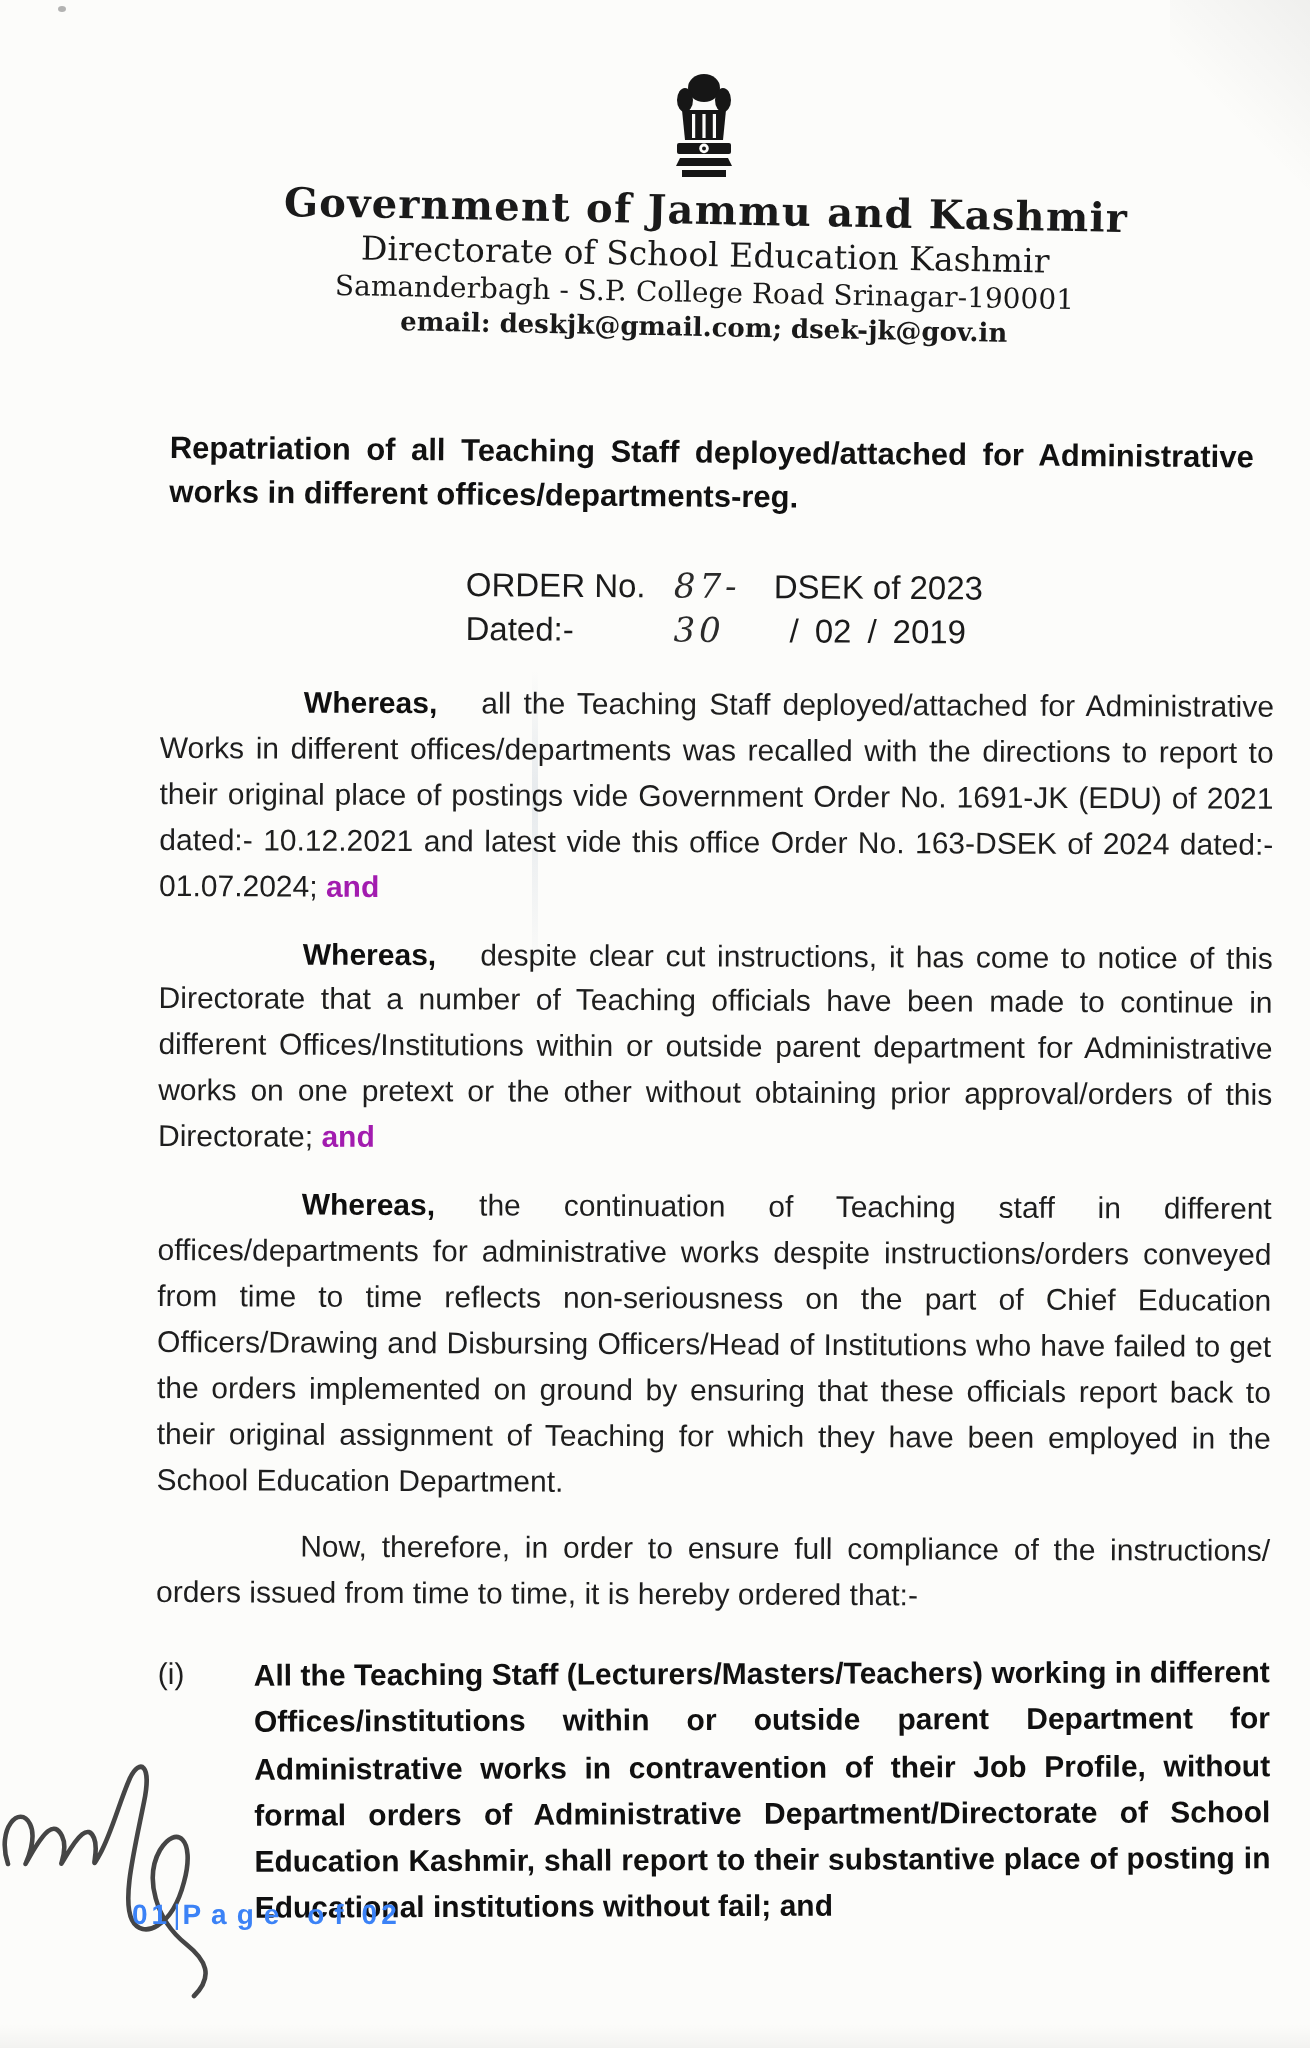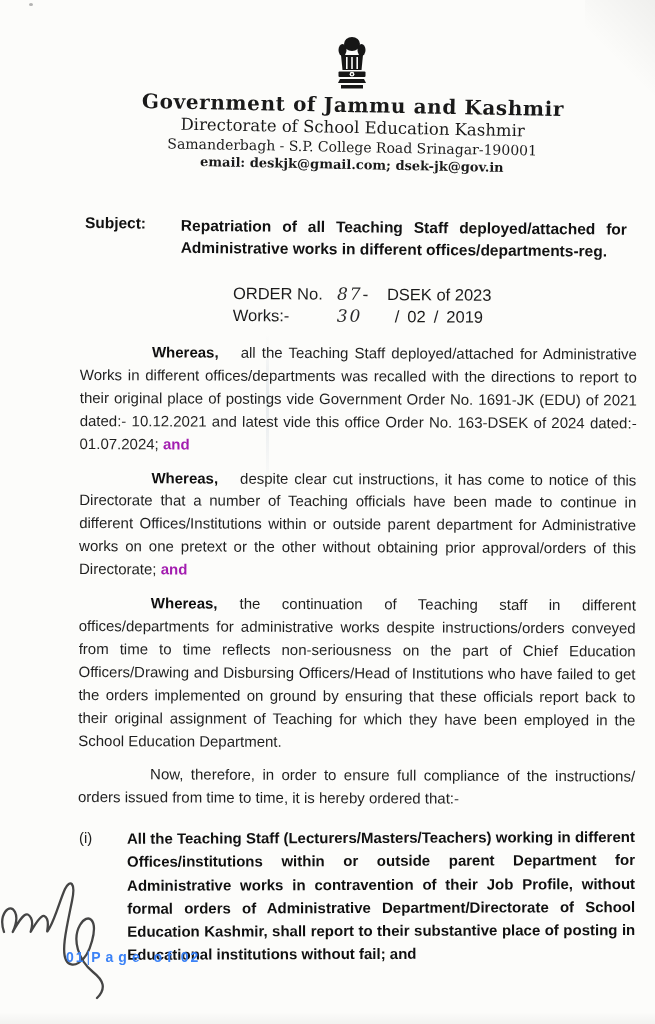--- a/index.html
+++ b/index.html
@@ -89,32 +89,31 @@
   </div>
 
   <div class="letterhead">
     <div class="lh1">Government of Jammu and Kashmir</div>
     <div class="lh2">Directorate of School Education Kashmir</div>
     <div class="lh3">Samanderbagh - S.P. College Road Srinagar-190001</div>
     <div class="lh4">email: deskjk@gmail.com; dsek-jk@gov.in</div>
   </div>
 
   <div class="subject-row">
-    <span class="subject-label">Subject:</span>
     <span class="subject-text">Repatriation of all Teaching Staff deployed/attached for Administrative works in different offices/departments-reg.</span>
   </div>
 
   <div class="order-block">
     <div class="order-row">
       <span class="order-label">ORDER No.</span>
       <span class="handwritten">87-</span>
       <span>DSEK of 2023</span>
     </div>
     <div class="order-row">
-      <span class="order-label">Works:-</span>
+      <span class="order-label">Dated:-</span>
       <span class="handwritten">30</span>
       <span class="dsep">/</span>
       <span>02</span>
       <span class="dsep">/</span>
       <span>2019</span>
     </div>
   </div>
 
   <div class="content">
     <p class="para"><span class="lead-bold">Whereas,</span><span>all the Teaching Staff deployed/attached for Administrative Works in different offices/departments was recalled with the directions to report to their original place of postings vide Government Order No. 1691-JK (EDU) of 2021 dated:- 10.12.2021 and latest vide this office Order No. 163-DSEK of 2024 dated:- 01.07.2024; </span><span class="tail-bold">and</span></p>

